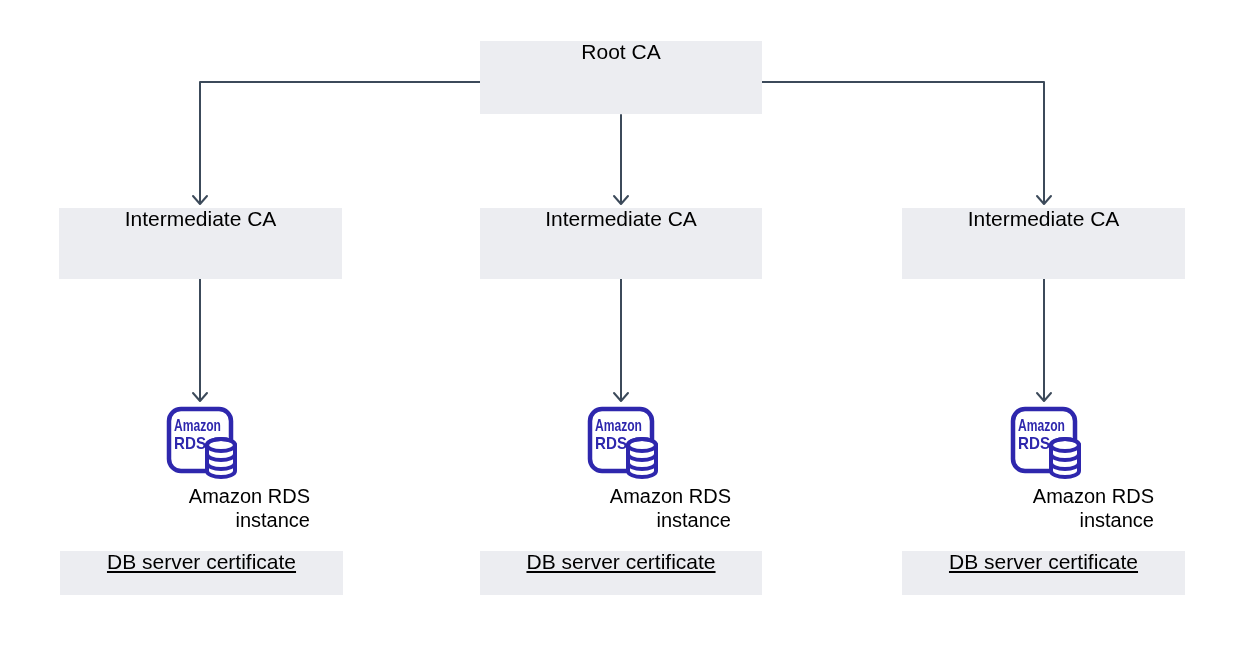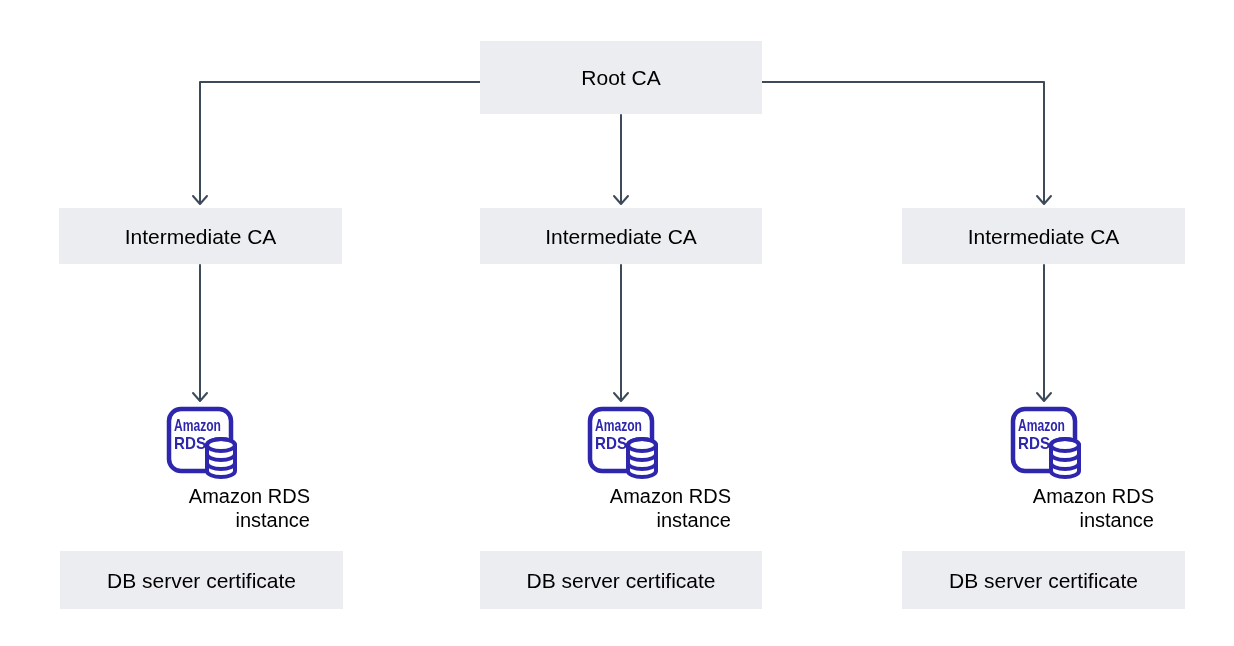--- a/index.html
+++ b/index.html
@@ -33,36 +33,36 @@
     fill: none;
     stroke-linecap: round;
     stroke-linejoin: round;
   }
 
   .node {
     position: absolute;
     background: var(--box-bg);
     color: var(--text-color);
     display: flex;
-    align-items: center;
+    align-items: flex-start;
     justify-content: center;
     font-size: 21px;
     line-height: 1;
     z-index: 2;
     white-space: nowrap;
   }
 
   .node-root   { left: 480px; top: 41px;  width: 282px; height: 73px; }
 
-  .node-int    { top: 208px; height: 56px; width: 283px; }
+  .node-int    { top: 208px; height: 71px; width: 283px; }
   .node-int-0  { left: 59px;  }
   .node-int-1  { left: 480px; width: 282px; }
   .node-int-2  { left: 902px; }
 
-  .node-cert   { top: 551px; height: 58px; width: 283px; }
+  .node-cert   { top: 551px; height: 44px; width: 283px; text-decoration: underline; }
   .node-cert-0 { left: 60px;  }
   .node-cert-1 { left: 480px; width: 282px; }
   .node-cert-2 { left: 902px; }
 
   .rds-icon {
     position: absolute;
     top: 406px;
     width: 78px;
     height: 78px;
     z-index: 2;

